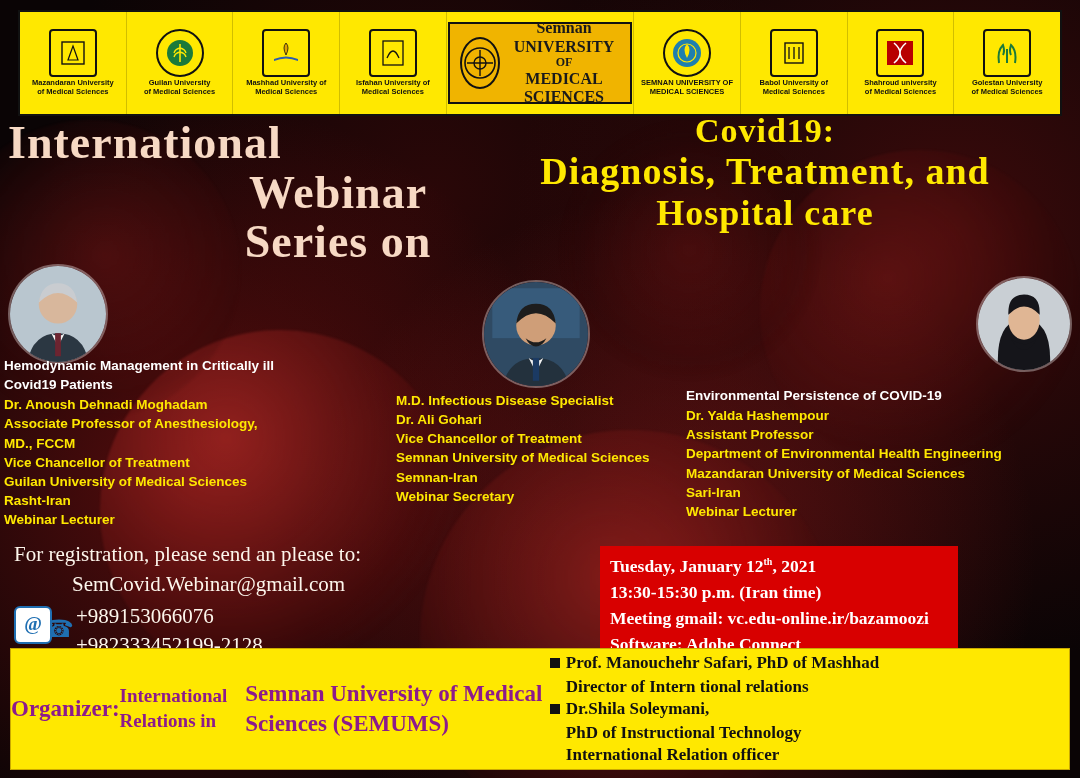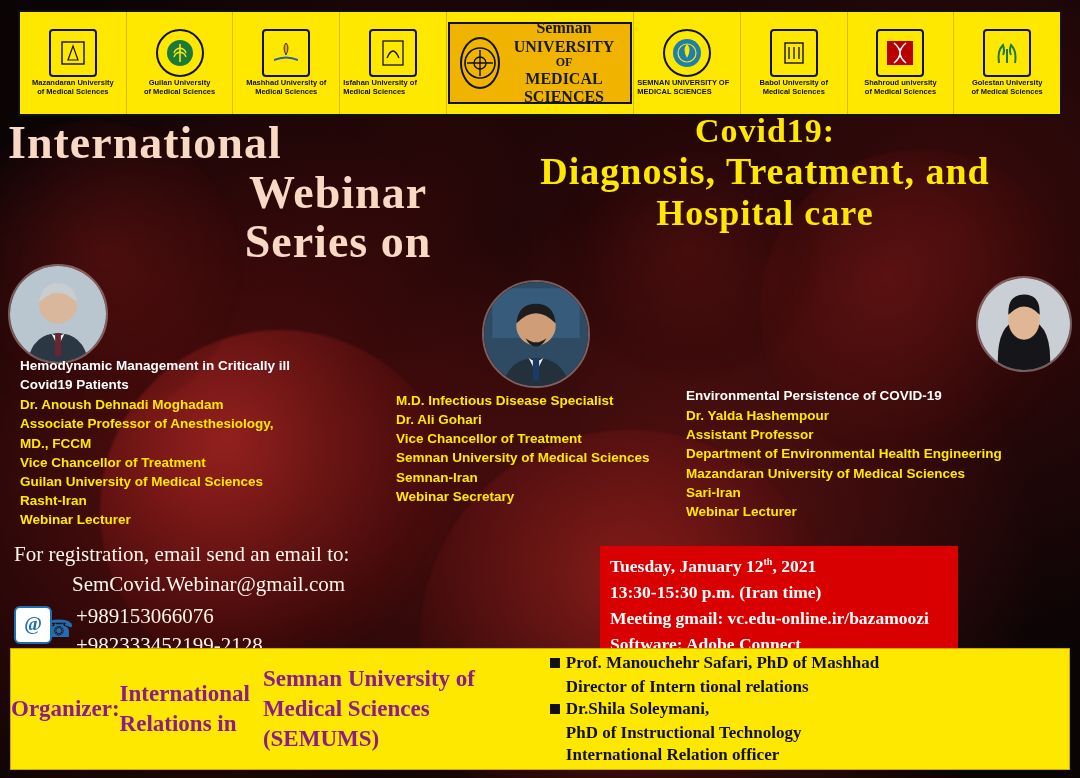--- a/index.html
+++ b/index.html
@@ -71,20 +71,21 @@
     font-size: 11px;
     font-weight: bold;
     margin-bottom: 2px;
     background: #ffe800;
   }
   .logo-mark.sq { border-radius: 4px; }
   .logo-text {
     font-size: 7.5px;
     line-height: 1.15;
     color: #111;
+    text-align: center;
     font-weight: bold;
     max-width: 96%;
   }
   .semnan-box {
     background: #f0b400;
     border: 2px solid #111;
     display: flex;
     align-items: center;
     gap: 8px;
     padding: 6px 10px;
@@ -156,21 +157,21 @@
     position: absolute;
     z-index: 4;
     font-size: 13.5px;
     line-height: 1.42;
     font-weight: bold;
   }
   .spk .head { color: #ffffff; }
   .spk .body { color: #ffe800; margin-top: 1px; }
   .spk .body div, .spk .head div { white-space: nowrap; }
 
-  .spk1 { left: 20px;   top: 356px; width: 370px; }
+  .spk1 { left: 4px;   top: 356px; width: 370px; }
   .spk2 { left: 396px; top: 390px; width: 300px; }
   .spk3 { left: 686px; top: 386px; width: 350px; }
 
   
   .registration {
     position: absolute;
     left: 14px; top: 540px;
     width: 560px;
     z-index: 4;
     font-family: "Liberation Serif", serif;
@@ -247,21 +248,21 @@
     display: flex;
     flex-direction: row;
     align-items: center;
     justify-content: center;
     font-family: "Liberation Serif", serif;
     font-weight: bold;
     color: #8c1b8c;
     line-height: 1.3;
   }
   .footer-left .f1 { font-size: 23px; }
-  .footer-left .f2 { font-size: 23px; }
+  .footer-left .f2 { font-size: 19px; }
   .footer-left .f3 { font-size: 23px; }
   .footer-right {
     flex: 1 1 0;
     display: flex;
     flex-direction: column;
     justify-content: center;
     font-family: "Liberation Serif", serif;
     font-weight: bold;
     color: #111;
     font-size: 17px;
@@ -479,21 +480,21 @@
       <div>Dr. Yalda Hashempour</div>
       <div>Assistant Professor</div>
       <div>Department of Environmental Health Engineering</div>
       <div>Mazandaran University of Medical Sciences</div>
       <div>Sari-Iran</div>
       <div>Webinar Lecturer</div>
     </div>
   </div>
 
   <div class="registration">
-    <div>For registration, email send an email to:</div>
+    <div>For registration, please send an please to:</div>
     <div class="line2">SemCovid.Webinar@gmail.com</div>
     <div class="reg-phone">
       <div class="reg-icons">
         <div class="reg-icon-at">@</div>
         <div class="reg-icon-phone">☎</div>
       </div>
       <div class="reg-phones">
         <div>+989153066076</div>
         <div>+982333452199-2128</div>
       </div>

